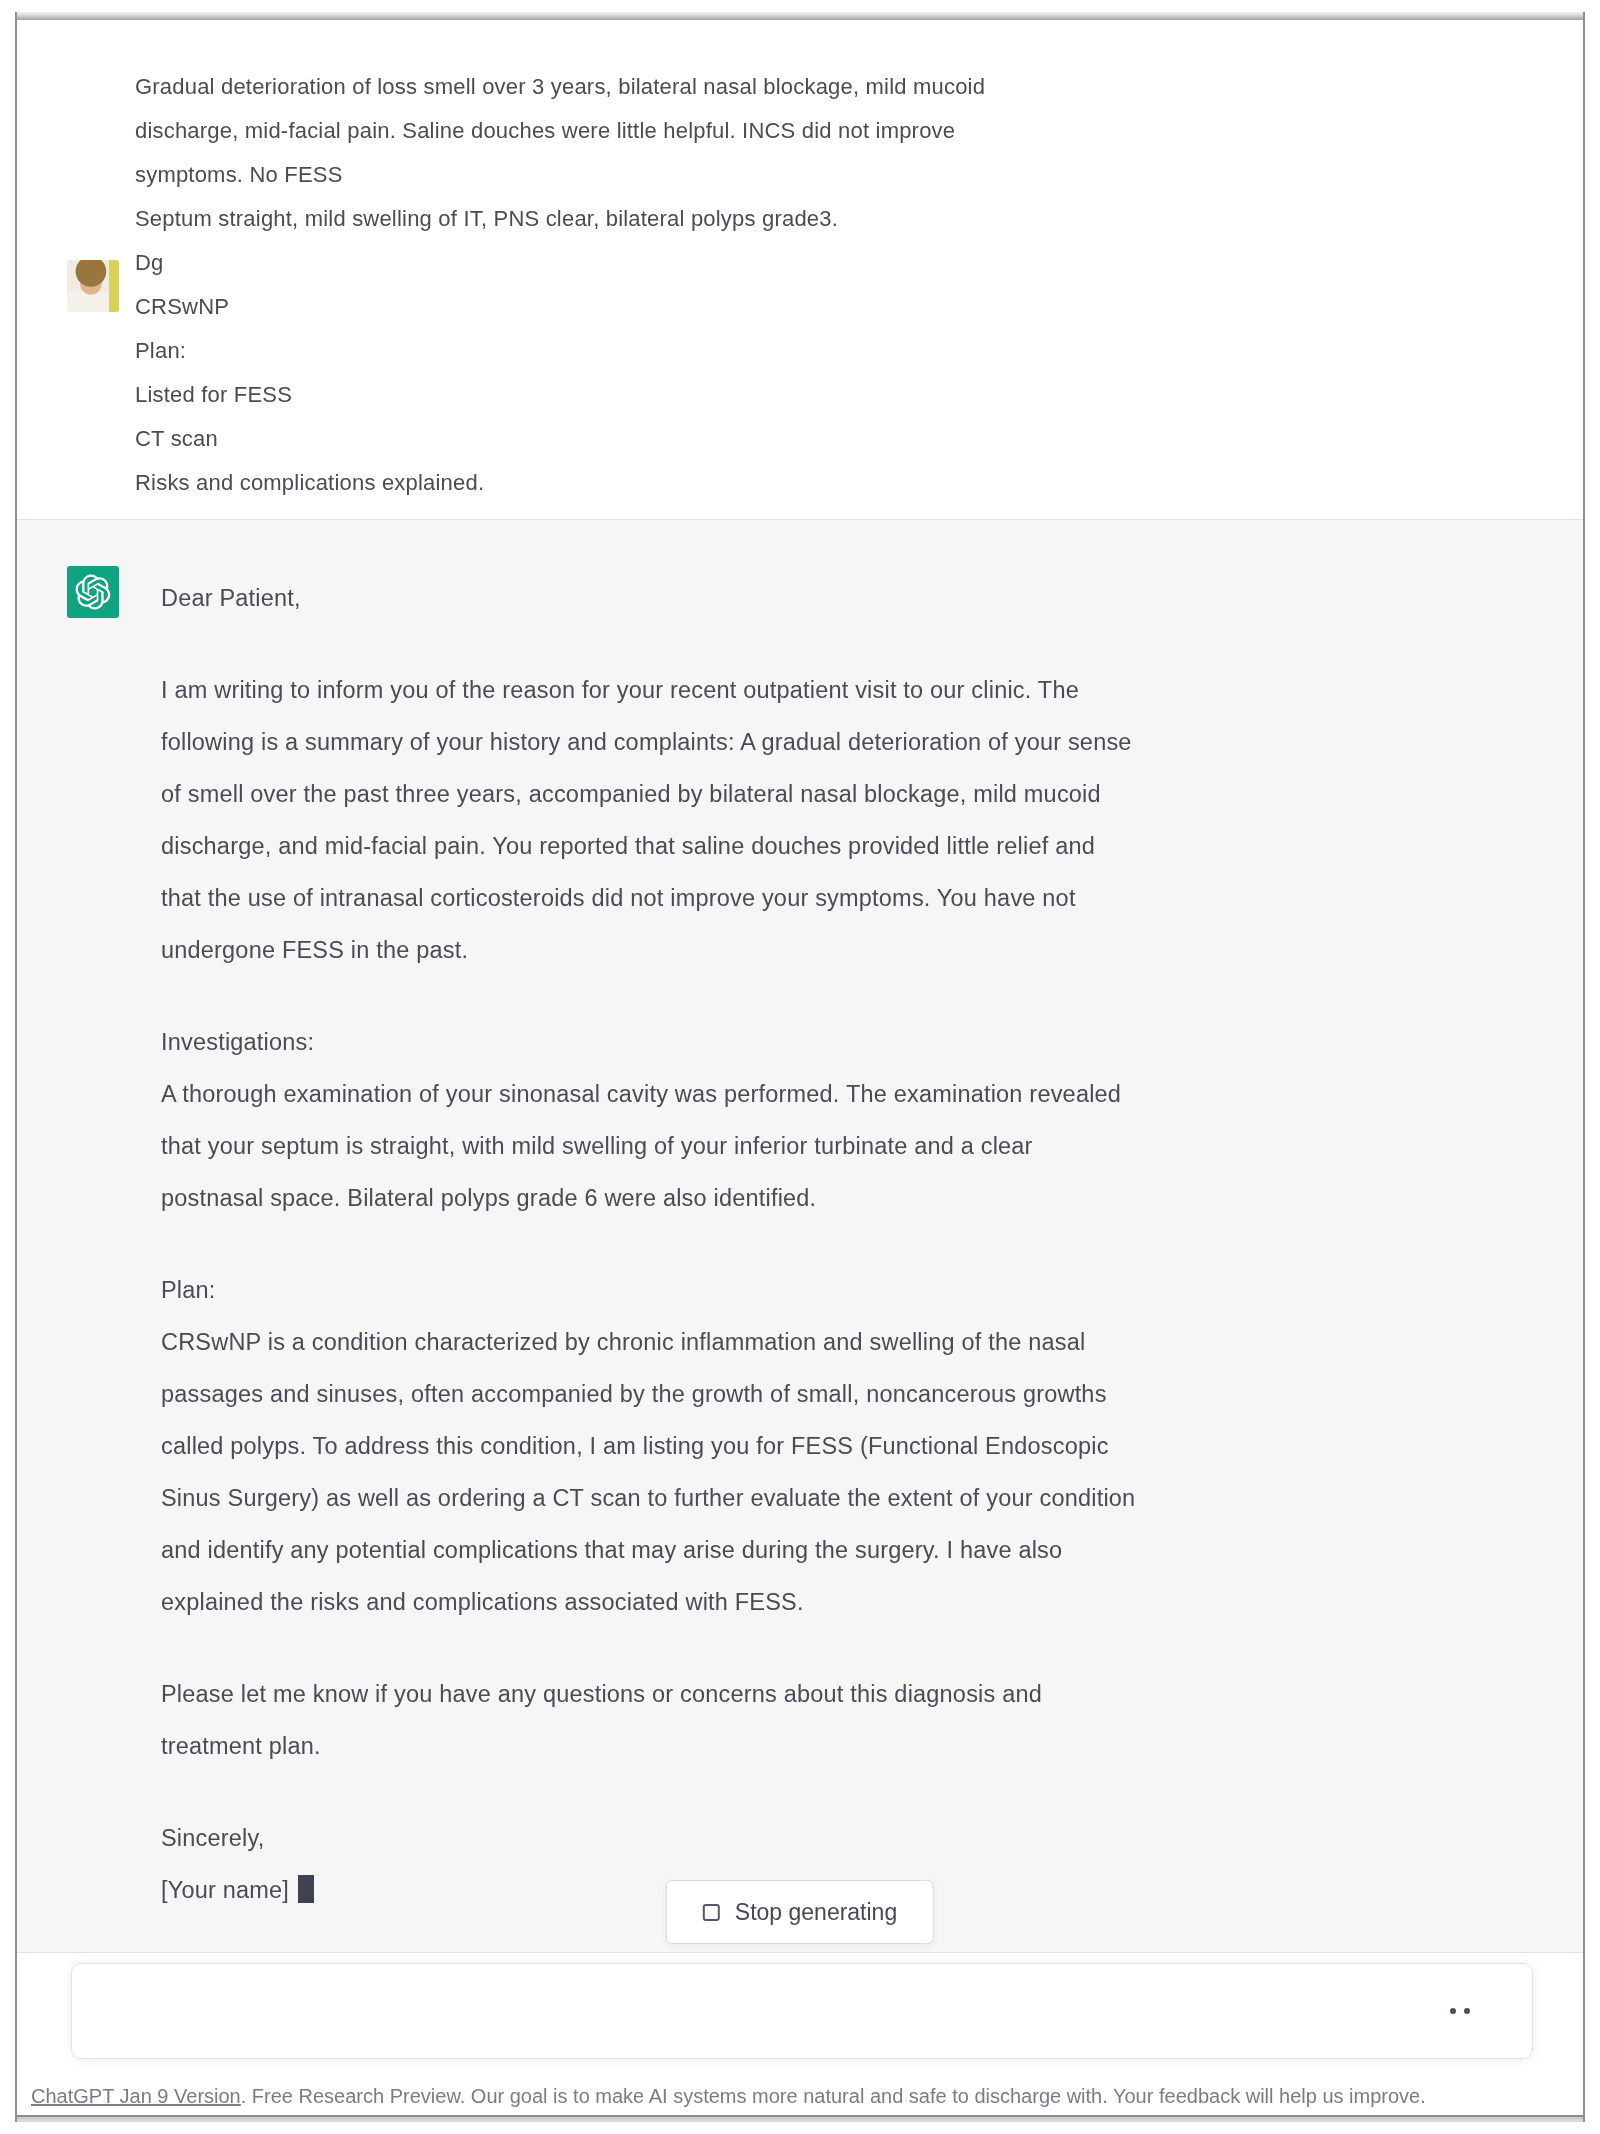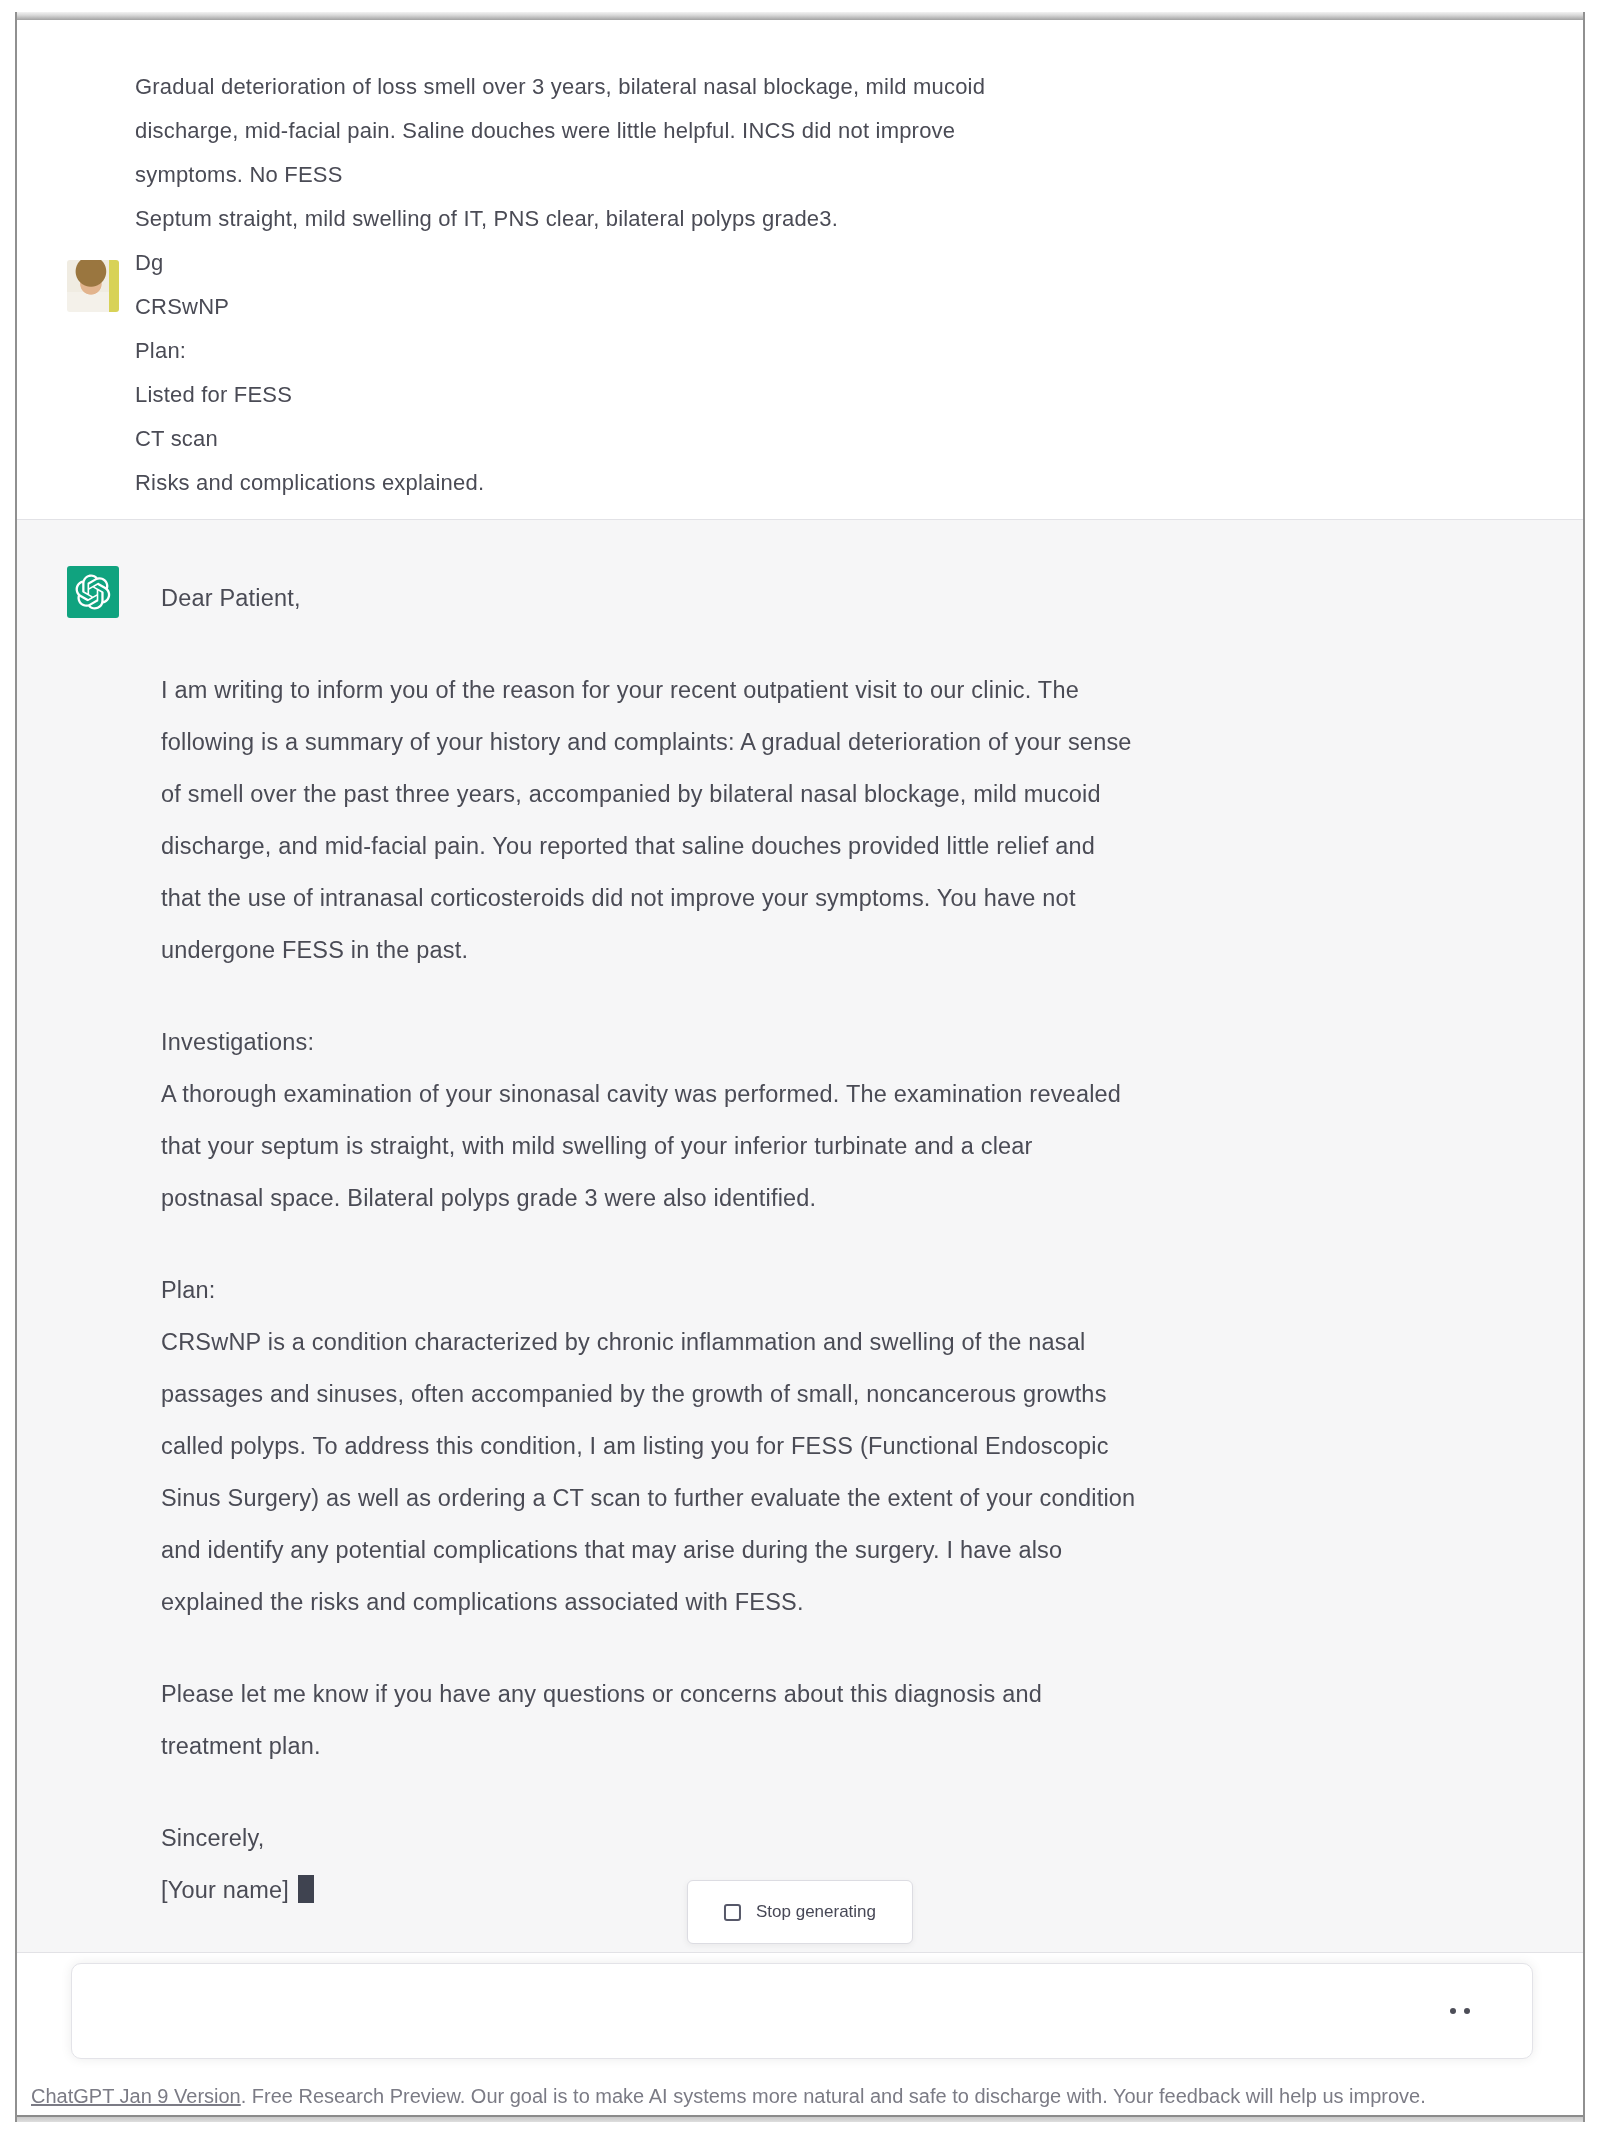--- a/index.html
+++ b/index.html
@@ -73,21 +73,21 @@
     background:#3f4350;vertical-align:-5px;
   }
 
   
   .stop-btn{
     position:absolute;left:50%;bottom:8px;transform:translateX(-50%);
     height:64px;padding:8px 36px;
     display:flex;align-items:center;gap:15px;
     background:#fff;border:1px solid #dcdce2;border-radius:6px;
     box-shadow:0 2px 6px rgba(0,0,0,.05);
-    font-size:17px;color:#474856;cursor:pointer;
+    font-size:23px;color:#474856;cursor:pointer;
     font-family:inherit;
   }
   .stop-icon{
     width:17px;height:17px;flex:none;
     border:2px solid #565869;border-radius:3px;background:transparent;
   }
 
   
   .bottom-section{flex:1;position:relative;background:#fff;overflow:hidden;}
   .composer{
@@ -145,21 +145,21 @@
         <p>Dear Patient,</p>
         <p>I am writing to inform you of the reason for your recent outpatient visit to our clinic. The
 following is a summary of your history and complaints: A gradual deterioration of your sense
 of smell over the past three years, accompanied by bilateral nasal blockage, mild mucoid
 discharge, and mid-facial pain. You reported that saline douches provided little relief and
 that the use of intranasal corticosteroids did not improve your symptoms. You have not
 undergone FESS in the past.</p>
         <p>Investigations:
 A thorough examination of your sinonasal cavity was performed. The examination revealed
 that your septum is straight, with mild swelling of your inferior turbinate and a clear
-postnasal space. Bilateral polyps grade 3 were also identified.</p>
+postnasal space. Bilateral polyps grade 6 were also identified.</p>
         <p>Plan:
 CRSwNP is a condition characterized by chronic inflammation and swelling of the nasal
 passages and sinuses, often accompanied by the growth of small, noncancerous growths
 called polyps. To address this condition, I am listing you for FESS (Functional Endoscopic
 Sinus Surgery) as well as ordering a CT scan to further evaluate the extent of your condition
 and identify any potential complications that may arise during the surgery. I have also
 explained the risks and complications associated with FESS.</p>
         <p>Please let me know if you have any questions or concerns about this diagnosis and
 treatment plan.</p>
         <div class="closing-line">Sincerely,</div>

